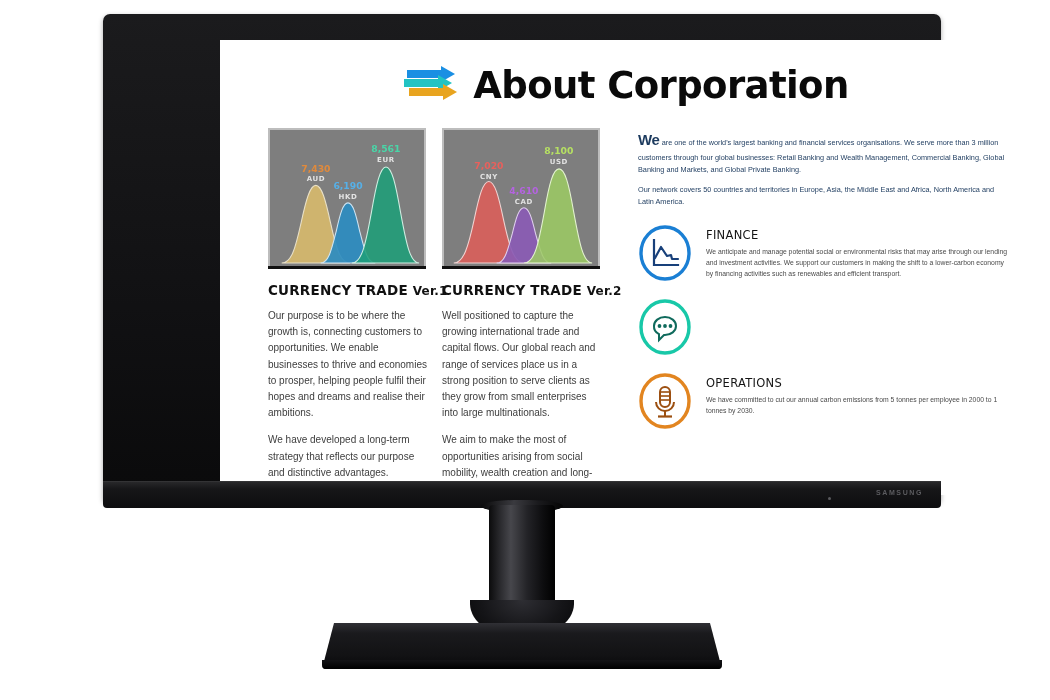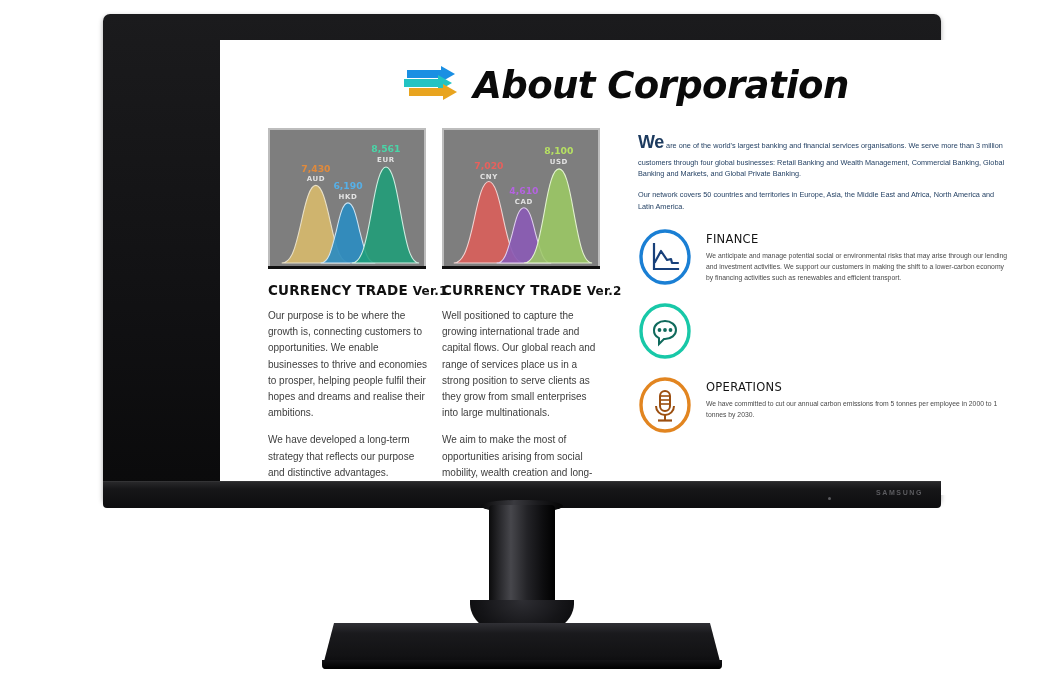--- a/index.html
+++ b/index.html
@@ -40,42 +40,42 @@
   .base-edge{position:absolute;left:322px;top:660px;width:400px;height:9px;
     background:linear-gradient(180deg,#141417,#000);border-radius:0 0 4px 4px;}
 
   
   .slide{position:absolute;inset:0;padding:0;}
 
   .title-row{position:absolute;left:0;right:0;top:24px;display:flex;align-items:center;
     justify-content:center;gap:10px;}
   .logo-mark{position:relative;width:62px;height:42px;flex:0 0 auto;}
   .title-text{font-size:37px;font-weight:700;color:#0a0a0a;letter-spacing:-.6px;
-    font-family:"DejaVu Sans",sans-serif;line-height:1;font-style:italic;}
+    font-family:"DejaVu Sans",sans-serif;line-height:1;}
 
   .cols{position:absolute;left:48px;top:88px;right:22px;display:flex;gap:14px;}
   .col{width:160px;flex:0 0 auto;}
   .col-right{flex:1 1 auto;padding-left:22px;}
 
   .chart-box{position:relative;width:158px;height:140px;background:#7e7e7e;
     border:2px solid #bdbdbd;box-sizing:border-box;}
   .chart-box:after{content:"";position:absolute;left:-2px;right:-2px;bottom:-3px;height:3px;background:#111;}
   .chart-svg{position:absolute;left:0;top:0;width:100%;height:100%;}
 
   .card-title{margin-top:14px;font-size:13.5px;font-weight:700;color:#111;
     letter-spacing:.2px;font-family:"DejaVu Sans",sans-serif;white-space:nowrap;}
   .card-title .ver{font-size:12px;font-weight:700;}
 
   .card-body{margin-top:10px;}
   .card-body p{margin:0 0 11px 0;font-size:10px;line-height:1.62;color:#3d3d3d;
     font-family:"Liberation Sans",sans-serif;}
 
   
   .intro{color:#1c3a5e;font-size:7.3px;line-height:1.6;font-family:"Liberation Sans",sans-serif;}
-  .intro .lead{font-size:18px;font-weight:700;letter-spacing:-.3px;vertical-align:baseline;}
+  .intro .lead{font-size:15px;font-weight:700;letter-spacing:-.3px;vertical-align:baseline;}
   .intro p{margin:0 0 9px 0;}
 
   .feature{display:flex;align-items:flex-start;gap:14px;margin-top:16px;}
   .feat-icon{width:54px;height:58px;flex:0 0 auto;}
   .feat-txt{flex:1 1 auto;padding-top:4px;}
   .feat-h{font-size:11.5px;color:#141414;font-family:"DejaVu Sans",sans-serif;
     letter-spacing:.3px;margin-bottom:4px;}
   .feat-p{font-size:6.8px;line-height:1.62;color:#4a4a4a;
     font-family:"Liberation Sans",sans-serif;}
 </style>

